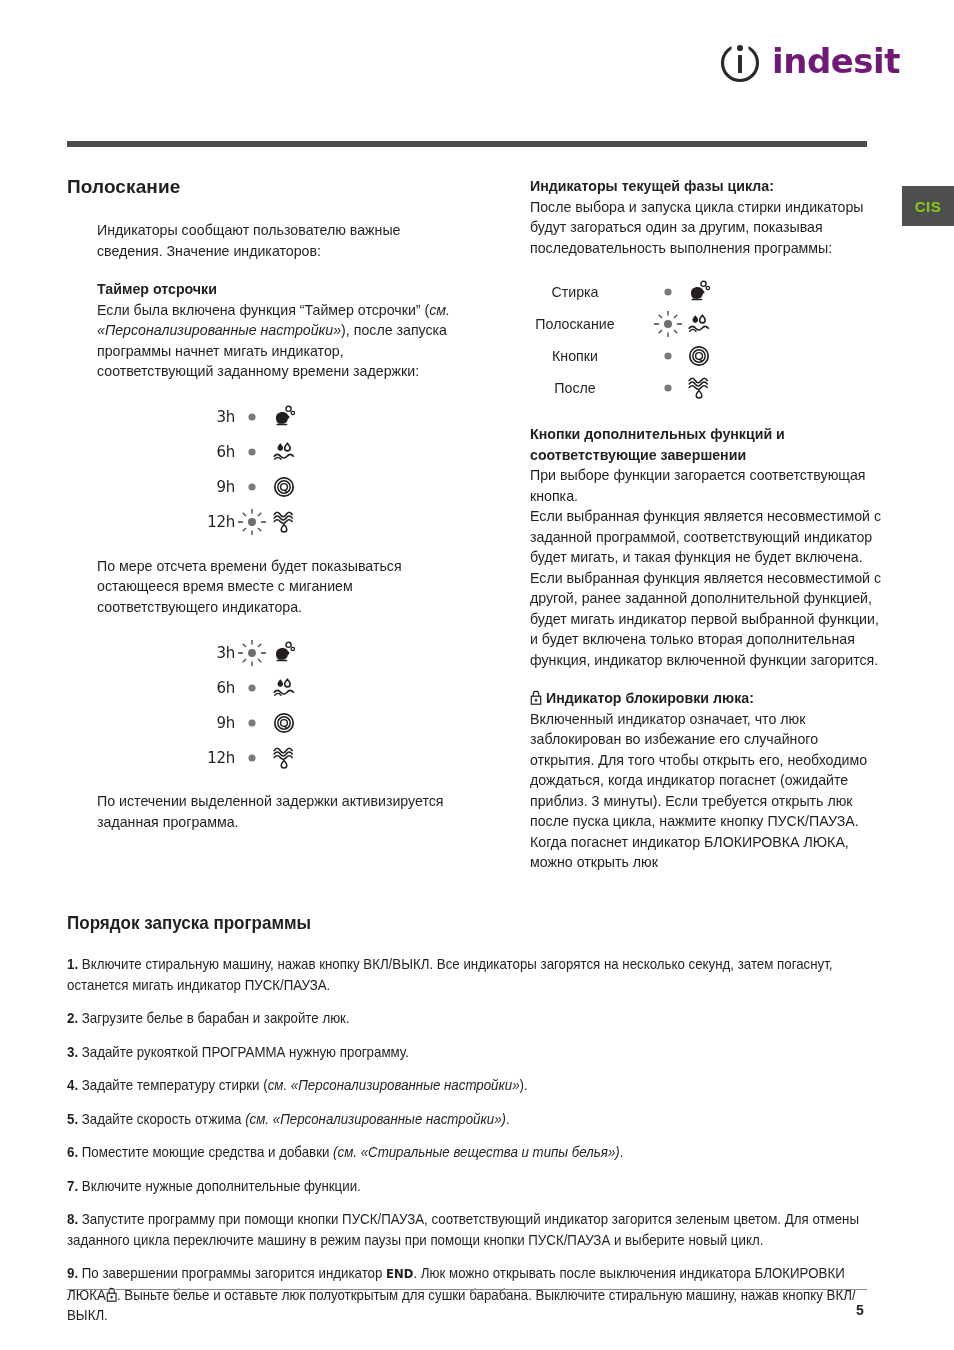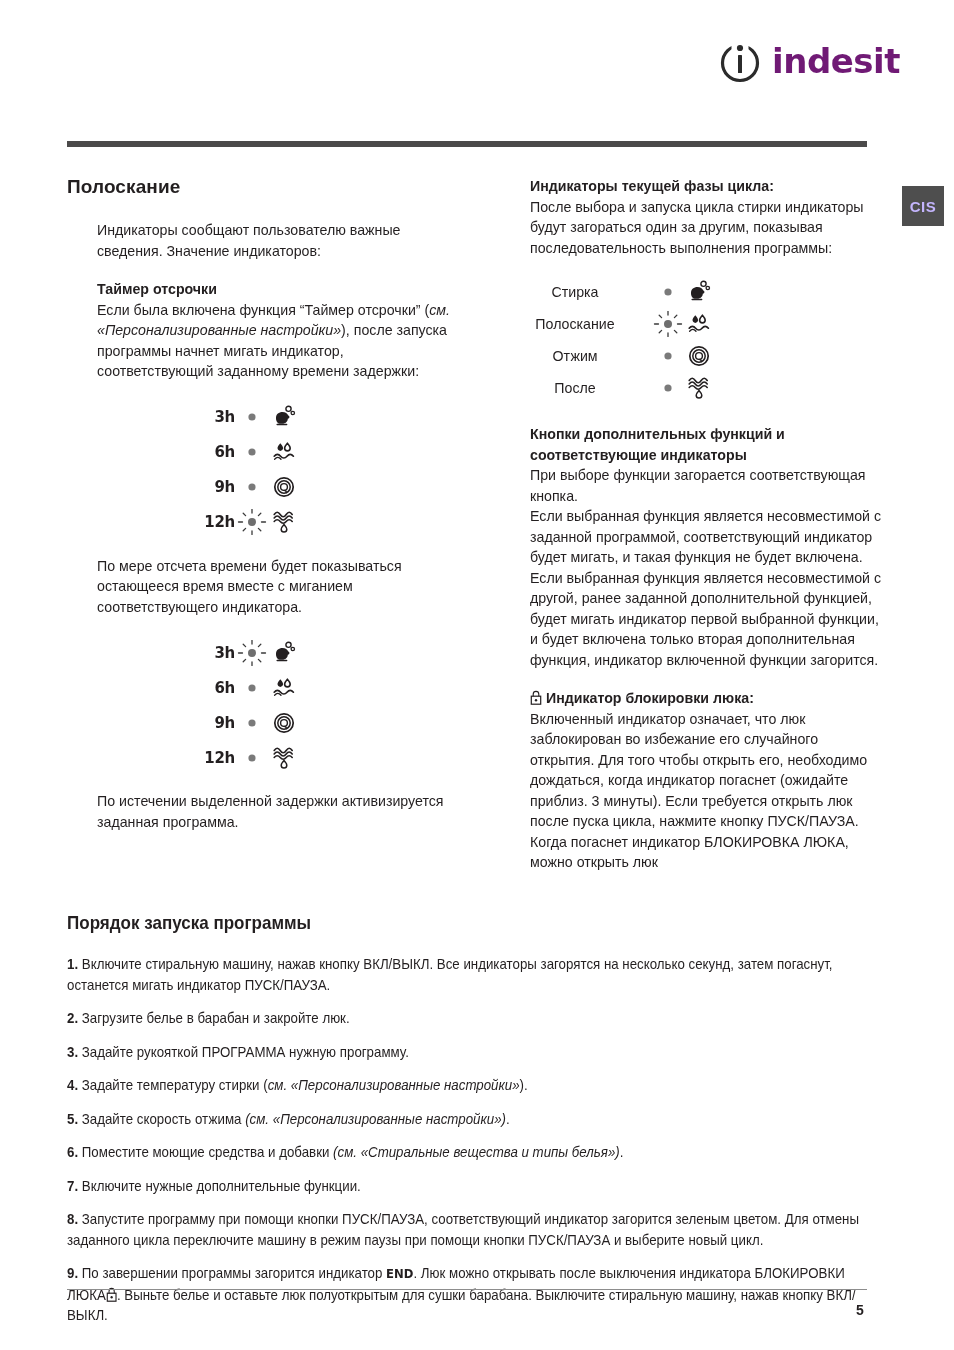--- a/index.html
+++ b/index.html
@@ -50,24 +50,24 @@
     width: 800px;
     height: 6px;
     background: #4b4a4a;
   }
 
   
   .cis-tab {
     position: absolute;
     left: 902px;
     top: 186px;
-    width: 42px;
+    width: 52px;
     height: 40px;
     background: #4e4e4e;
-    color: #c4b5fd;
+    color: #84cc16;
     font-size: 15px;
     font-weight: 700;
     letter-spacing: 0.5px;
     display: flex;
     align-items: center;
     justify-content: center;
   }
 
   
   .col {
@@ -103,21 +103,21 @@
   
   .ind-block { margin: 14px 0 16px 0; }
   .ind-row {
     display: flex;
     align-items: center;
     height: 35px;
     padding-left: 128px;
   }
   .ind-label {
     font-size: 15px;
-    font-weight: 700;
+    font-weight: 400;
     font-family: "DejaVu Sans", sans-serif;
     width: 40px;
     text-align: right;
     letter-spacing: -0.3px;
   }
   .ind-led {
     width: 34px;
     display: flex;
     align-items: center;
     justify-content: center;
@@ -444,21 +444,21 @@
           <span class="phase-sym">
             <svg width="26" height="26" viewBox="0 0 26 26">
               <path d="M9.3 4.2c1.9 2.1 2.8 3.6 2.8 4.9 0 1.6-1.3 2.8-2.8 2.8S6.5 10.7 6.5 9.1c0-1.3.9-2.8 2.8-4.9z" fill="#231f20" stroke-linecap="round" stroke-linejoin="round"></path>
               <path d="M16.4 4.2c1.9 2.1 2.8 3.6 2.8 4.9 0 1.6-1.3 2.8-2.8 2.8s-2.8-1.2-2.8-2.8c0-1.3.9-2.8 2.8-4.9z" fill="none" stroke="#231f20" stroke-width="1.6" stroke-linecap="round" stroke-linejoin="round"></path>
               <path d="M3.2 17.2c2.1-2.4 4.3-2.4 6.4 0s4.3 2.4 6.4 0 4.3-2.4 6.4 0" fill="none" stroke="#231f20" stroke-width="1.7" stroke-linecap="round" stroke-linejoin="round"></path>
               <path d="M3.6 20.2c2.1-2.4 4.3-2.4 6.4 0" fill="none" stroke="#231f20" stroke-width="1.3" stroke-linecap="round" stroke-linejoin="round"></path>
             </svg>
           </span>
         </div>
         <div class="phase-row">
-          <span class="phase-name">Отжим</span>
+          <span class="phase-name">Кнопки</span>
           <span class="phase-led">
             <svg width="30" height="26" viewBox="0 0 30 26">
               <circle cx="15" cy="13" r="3.6" fill="#7a7a7a"></circle>
             </svg>
           </span>
           <span class="phase-sym">
             <svg width="26" height="26" viewBox="0 0 26 26">
               <circle cx="13" cy="13" r="9.2" fill="none" stroke="#231f20" stroke-width="1.7"></circle>
               <circle cx="13" cy="13" r="6.2" fill="none" stroke="#231f20" stroke-width="1.5"></circle>
               <circle cx="13" cy="13" r="3.4" fill="none" stroke="#231f20" stroke-width="1.4"></circle>
@@ -479,21 +479,21 @@
               <path d="M3.2 9c2-2.64 4-2.64 6 0s4 2.64 6 0 4-2.64 6 0" fill="none" stroke="#231f20" stroke-width="1.6" stroke-linecap="round" stroke-linejoin="round"></path>
               <path d="M3.2 12.5c2-2.2399999999999998 4-2.2399999999999998 6 0s4 2.2399999999999998 6 0 4-2.2399999999999998 6 0" fill="none" stroke="#231f20" stroke-width="1.6" stroke-linecap="round" stroke-linejoin="round"></path>
               <path d="M13 15.4c1.9 2.1 2.8 3.6 2.8 4.9 0 1.6-1.3 2.8-2.8 2.8s-2.8-1.2-2.8-2.8c0-1.3.9-2.8 2.8-4.9z" fill="none" stroke="#231f20" stroke-width="1.5" stroke-linecap="round" stroke-linejoin="round"></path>
             </svg>
           </span>
         </div>
       </div>
 
     <p class="body tight">
       <span class="sub-head">Кнопки дополнительных функций и</span><br>
-      <span class="sub-head">соответствующие индикаторы</span>
+      <span class="sub-head">соответствующие завершении</span>
     </p>
     <p class="body" id="options-text"><span>При выборе функции загорается соответствующая кнопка.</span><br><span>Если выбранная функция является несовместимой с заданной программой, соответствующий индикатор будет мигать, и такая функция не будет включена.</span><br><span>Если выбранная функция является несовместимой с другой, ранее заданной дополнительной функцией, будет мигать индикатор первой выбранной функции, и будет включена только вторая дополнительная функция, индикатор включенной функции загорится.</span></p>
 
     <p class="body tight">
       <svg class="lock-inline" viewBox="0 0 12 15">
         <path d="M3.2 6.2V4.2a2.8 2.8 0 0 1 5.6 0v2" fill="none" stroke="#231f20" stroke-width="1.1"></path>
         <rect x="1.3" y="6.2" width="9.4" height="8" fill="none" stroke="#231f20" stroke-width="1.2"></rect>
         <circle cx="6" cy="10.2" r="1.2" fill="#231f20"></circle>
       </svg>
       <span class="sub-head">Индикатор блокировки люка:</span>

